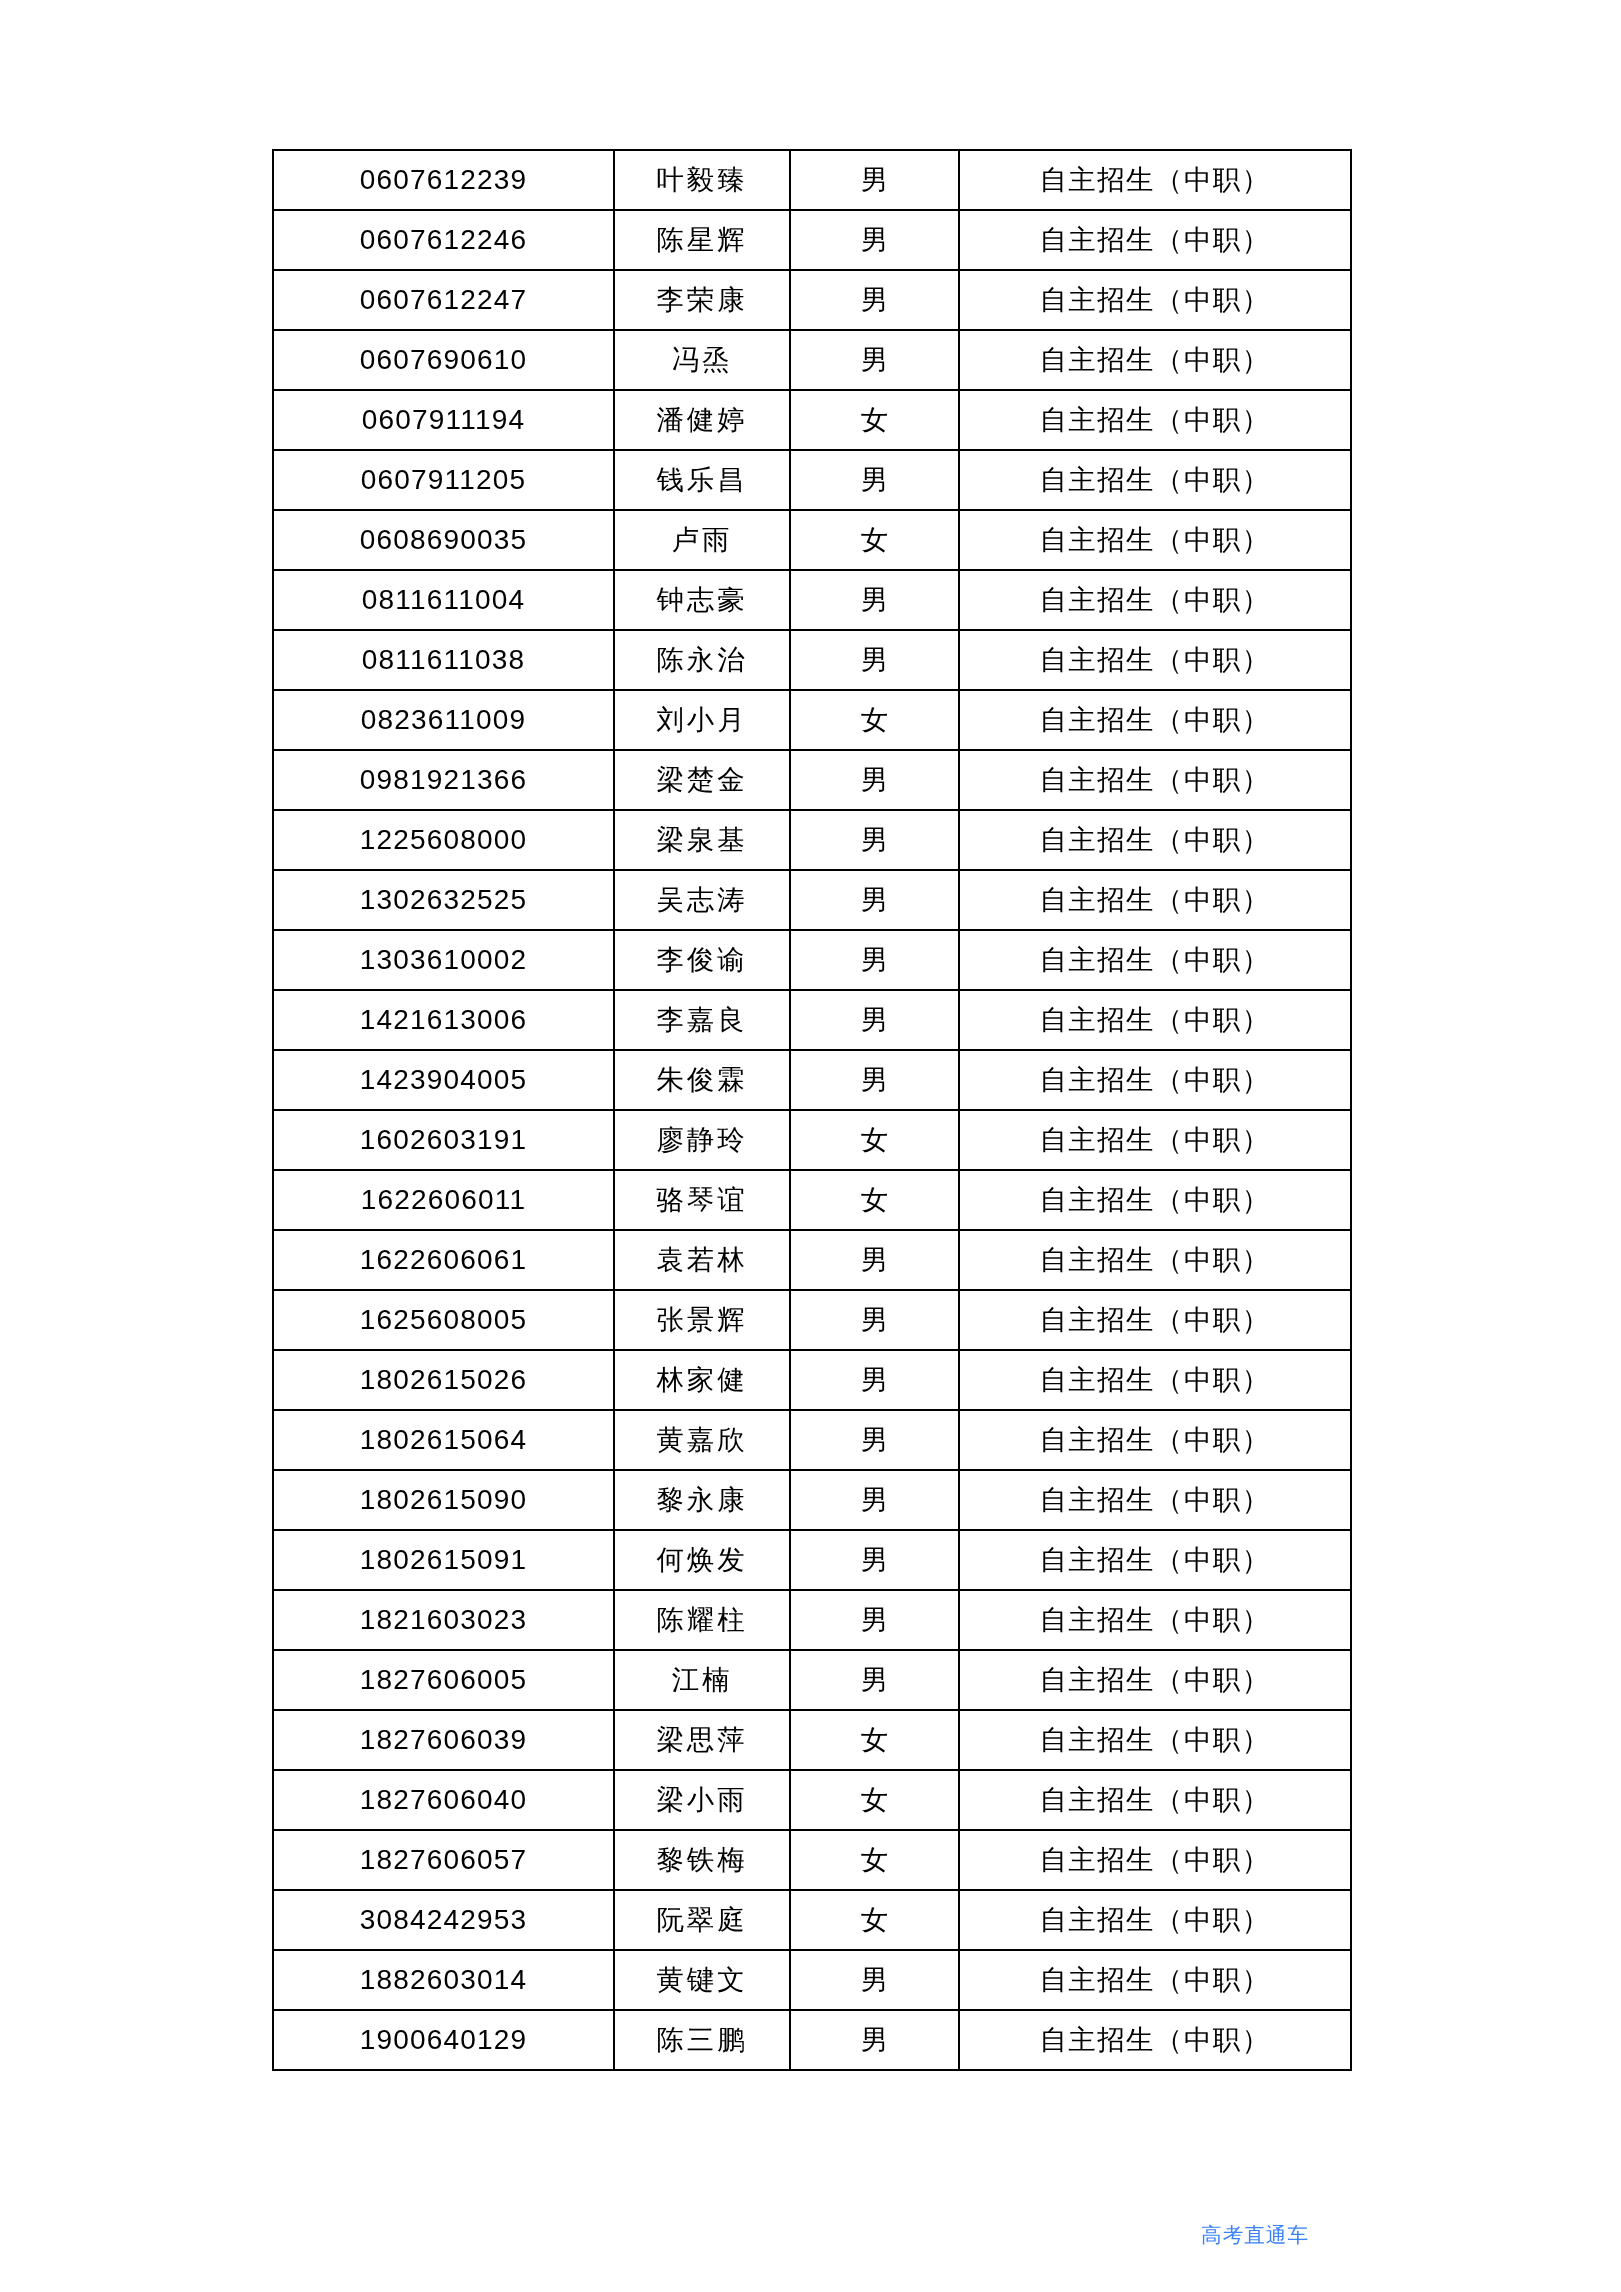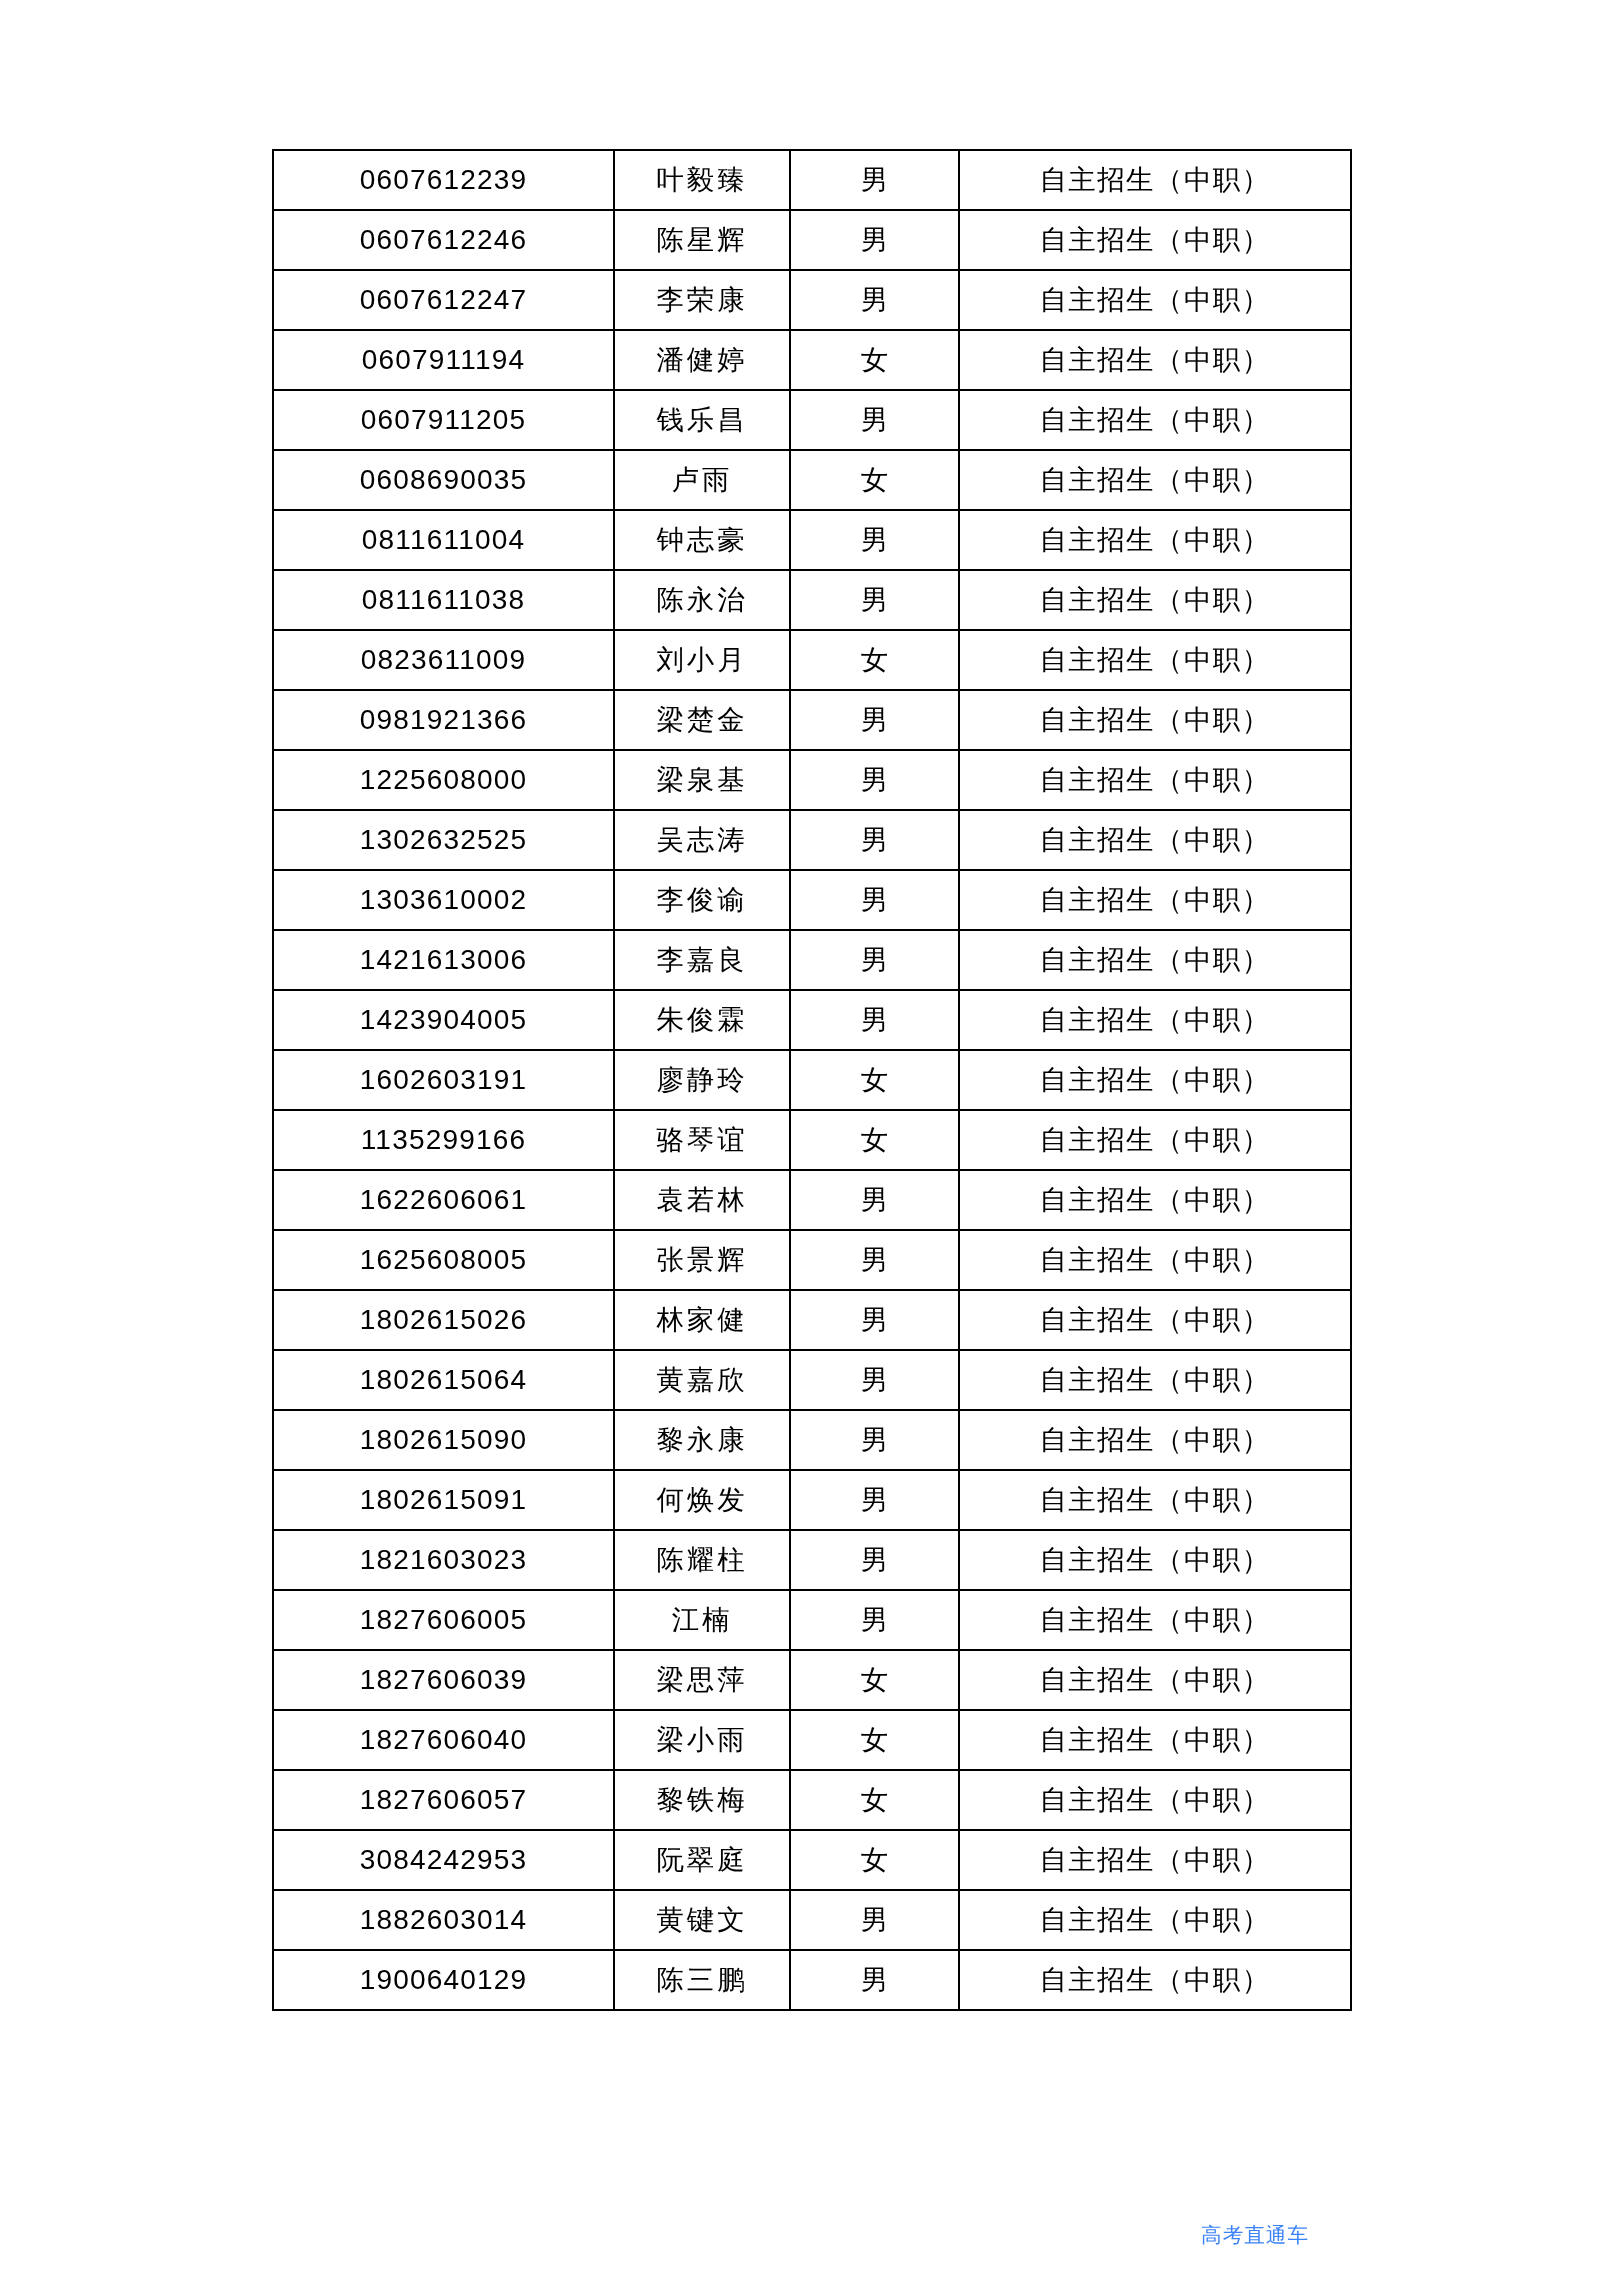--- a/index.html
+++ b/index.html
@@ -114,20 +114,26 @@
             <td class="cell-gender">男</td>
             <td class="cell-type">自主招生（中职）</td>
           </tr>
           <tr>
             <td class="cell-id">0607612247</td>
             <td class="cell-name">李荣康</td>
             <td class="cell-gender">男</td>
             <td class="cell-type">自主招生（中职）</td>
           </tr>
           <tr>
+            <td class="cell-id">0607690610</td>
+            <td class="cell-name">冯烝</td>
+            <td class="cell-gender">男</td>
+            <td class="cell-type">自主招生（中职）</td>
+          </tr>
+          <tr>
             <td class="cell-id">0607911194</td>
             <td class="cell-name">潘健婷</td>
             <td class="cell-gender">女</td>
             <td class="cell-type">自主招生（中职）</td>
           </tr>
           <tr>
             <td class="cell-id">0607911205</td>
             <td class="cell-name">钱乐昌</td>
             <td class="cell-gender">男</td>
             <td class="cell-type">自主招生（中职）</td>
@@ -192,21 +198,21 @@
             <td class="cell-gender">男</td>
             <td class="cell-type">自主招生（中职）</td>
           </tr>
           <tr>
             <td class="cell-id">1602603191</td>
             <td class="cell-name">廖静玲</td>
             <td class="cell-gender">女</td>
             <td class="cell-type">自主招生（中职）</td>
           </tr>
           <tr>
-            <td class="cell-id">1135299166</td>
+            <td class="cell-id">1622606011</td>
             <td class="cell-name">骆琴谊</td>
             <td class="cell-gender">女</td>
             <td class="cell-type">自主招生（中职）</td>
           </tr>
           <tr>
             <td class="cell-id">1622606061</td>
             <td class="cell-name">袁若林</td>
             <td class="cell-gender">男</td>
             <td class="cell-type">自主招生（中职）</td>
           </tr>

